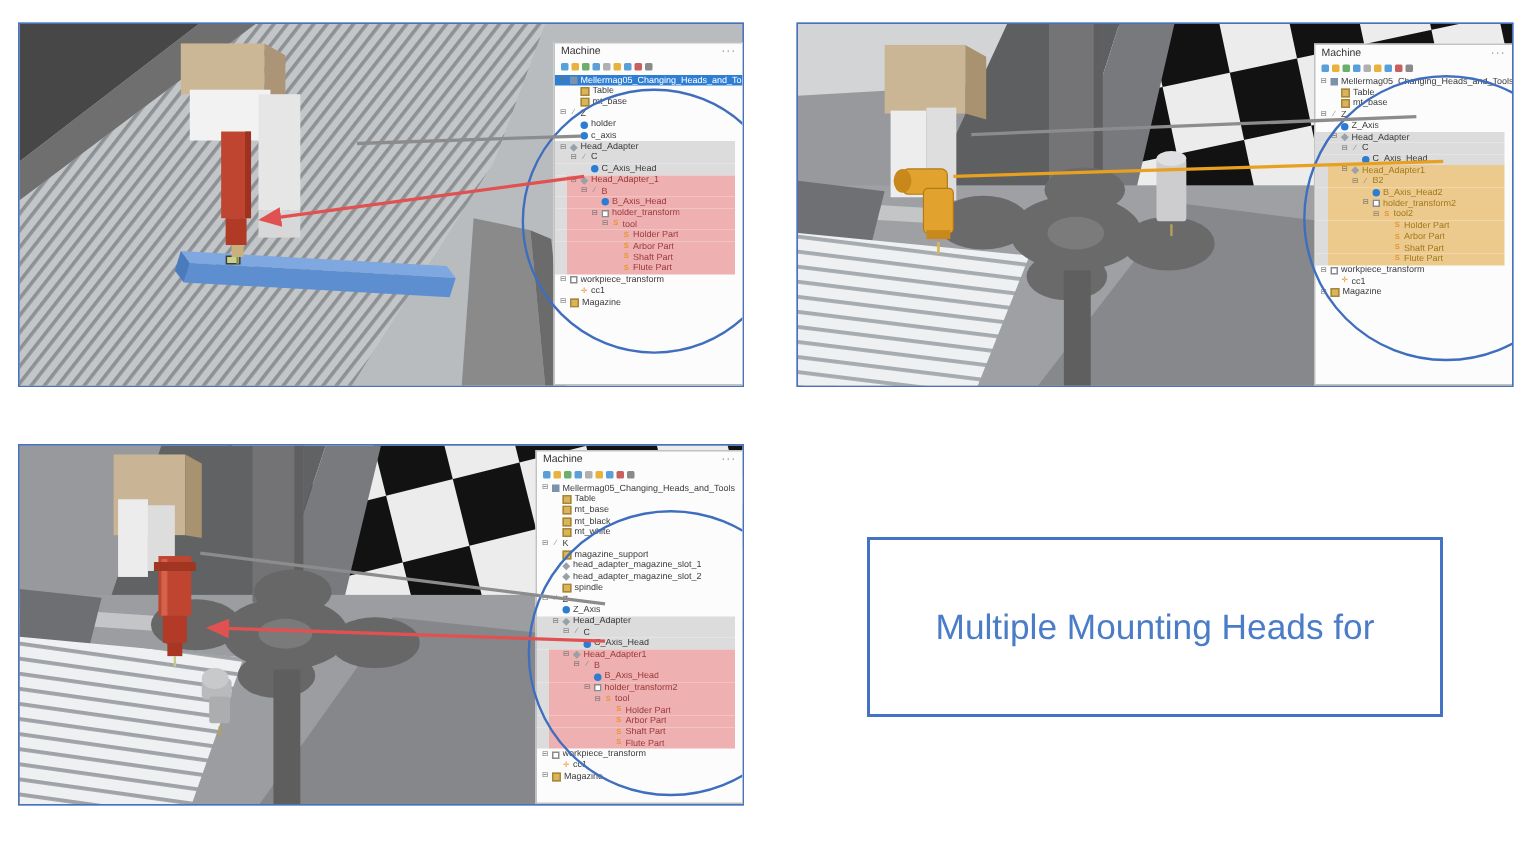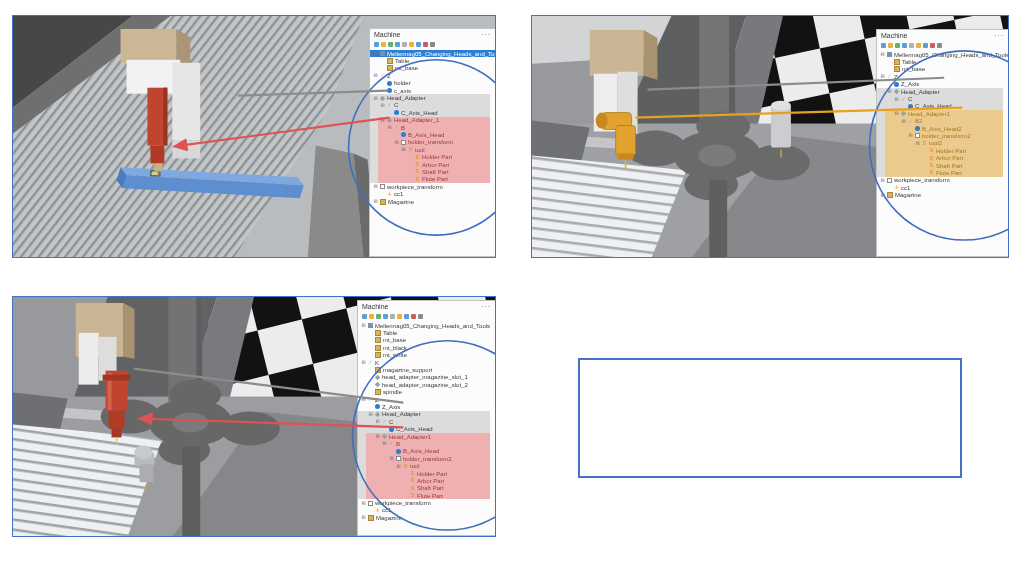--- a/index.html
+++ b/index.html
@@ -610,15 +610,16 @@
           <path d="M0,0 L7,3 L0,6 z" fill="#e05252"></path>
         </marker>
       </defs>
       <circle cx="436" cy="139" r="95" fill="none" stroke="#3f6ebf" stroke-width="1.6"></circle>
       <line x1="392" y1="106" x2="121" y2="72" stroke="#8c8c8c" stroke-width="2.2"></line>
       <line x1="392" y1="131" x2="127" y2="122" stroke="#e05252" stroke-width="2.2" marker-end="url(#ahRedBL)"></line>
     </svg>
   </div>
 
   <div id="headline">
+    <div>Multiple Mounting Heads for</div>
   </div>
 
 </div>
 
 </body></html>

